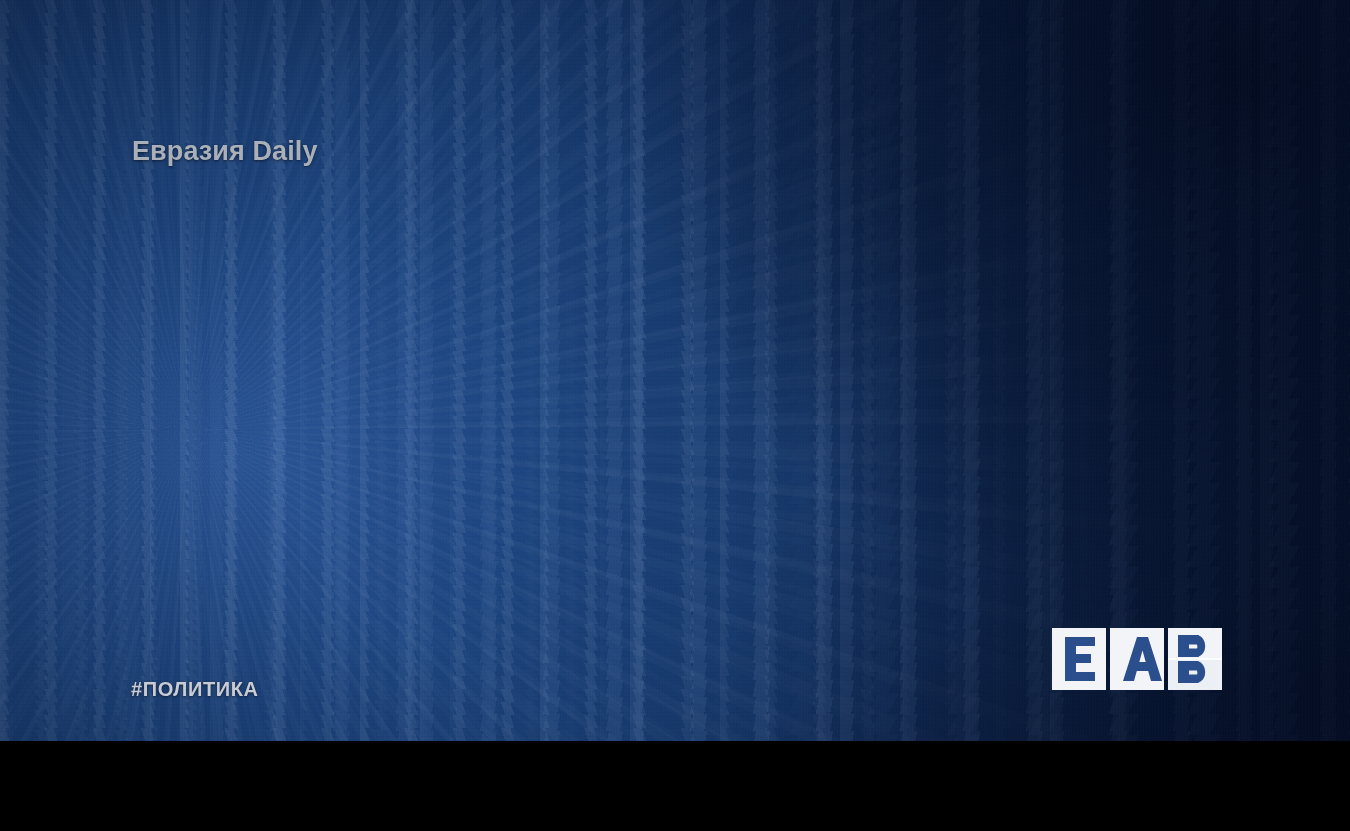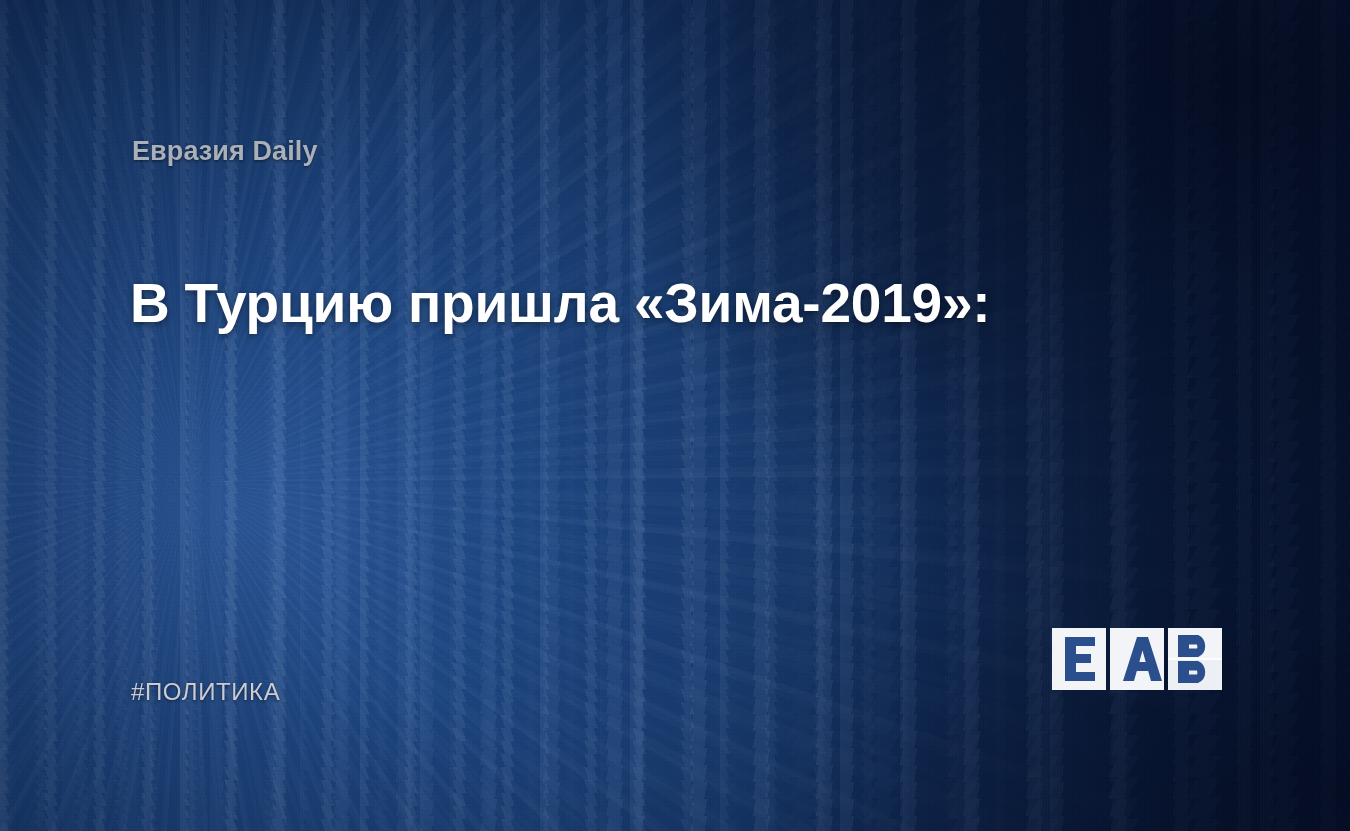--- a/index.html
+++ b/index.html
@@ -4,21 +4,21 @@
 <title>EADaily card</title>
 <style>
   html, body {
     margin: 0;
     padding: 0;
     background: #000;
   }
   #card {
     position: relative;
     width: 1350px;
-    height: 831px;
+    height: 741px;
     overflow: hidden;
     font-family: "Liberation Sans", sans-serif;
     background: #12306b;
   }
 
   
   .bg-layer {
     position: absolute;
     inset: 0;
     pointer-events: none;
@@ -130,22 +130,22 @@
     line-height: 75px;
     letter-spacing: -0.2px;
     text-shadow: 0 2px 7px rgba(0,0,0,0.45);
   }
   .headline .hl-line { display: block; white-space: nowrap; }
 
   .category-tag {
     position: absolute;
     left: 131px;
     top: 678px;
-    font-size: 24px;
-    font-weight: 400;
+    font-size: 20px;
+    font-weight: 700;
     letter-spacing: 0.6px;
     color: #c9ccd3;
     text-shadow: 0 1px 3px rgba(0,0,0,0.5);
     white-space: nowrap;
   }
 
   
   .ead-logo {
     position: absolute;
     left: 1052px;
@@ -168,21 +168,20 @@
   <div class="bg-layer bg-streaks-c"></div>
   <div class="bg-layer bg-streaks-d"></div>
   <div class="bg-layer bg-vignette"></div>
   <div class="bg-layer bg-grain"></div>
 
   <div class="content">
 
     <div class="site-brand">Евразия Daily</div>
 
     <h1 class="headline">
-      <span class="hl-line">В Турцию пришла «Зима-2019»:</span>
     </h1>
 
     <div class="category-tag">#ПОЛИТИКА</div>
 
     <div class="ead-logo">
       <svg width="180" height="62" viewBox="0 0 180 62" xmlns="http://www.w3.org/2000/svg">
 
         <rect x="0" y="0" width="54" height="62" fill="#f2f4f7"></rect>
         <rect x="58" y="0" width="54" height="62" fill="#f2f4f7"></rect>
         <rect x="116" y="0" width="54" height="31" fill="#f2f4f7"></rect>

